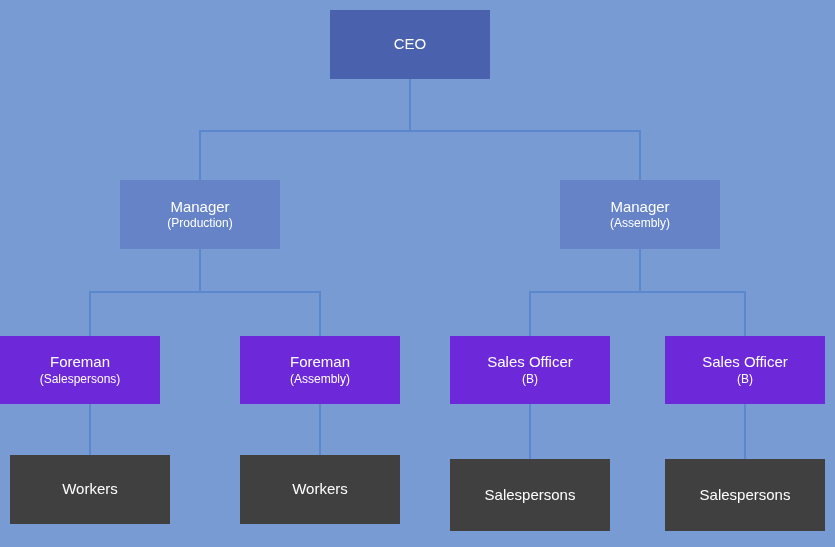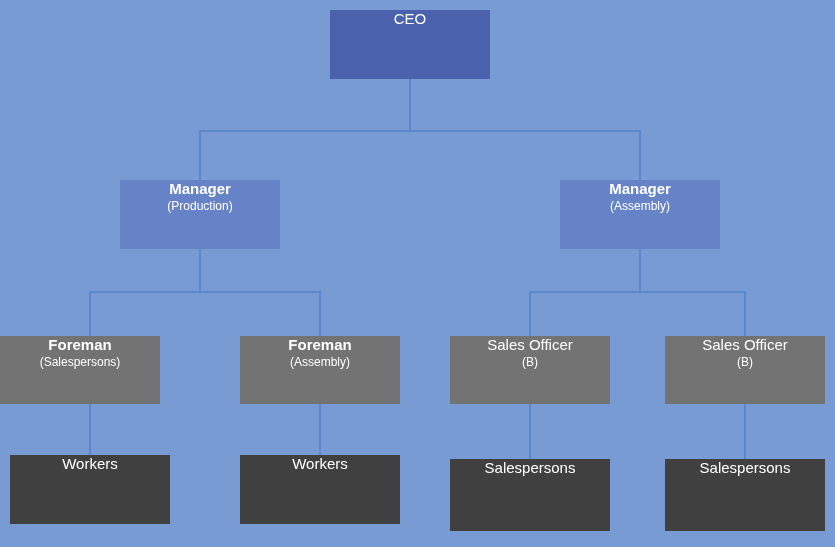--- a/index.html
+++ b/index.html
@@ -21,37 +21,38 @@
   .conn {
     position: absolute;
     background: #5b87cc;
   }
   .node {
     position: absolute;
     box-sizing: border-box;
     display: flex;
     flex-direction: column;
     align-items: center;
+    justify-content: center;
     color: #ffffff;
     text-align: center;
     line-height: 1.25;
   }
   .node .title {
     font-size: 15px;
   }
   .node.bold .title {
-    font-weight: bold;
+    font-weight: normal;
   }
   .node .sub {
     font-size: 12px;
     font-weight: normal;
   }
   .lvl0 { background: #4a61ae; }
   .lvl1 { background: #6683c8; }
-  .lvl2 { background: #737373; }
+  .lvl2 { background: #6d28d9; }
   .lvl3 { background: #404040; }
 </style>
 </head>
 <body>
 
 <div id="chart">
 
   <div class="conn" style="left:409px; top:79px; width:1.5px; height:52px;"></div>
   <div class="conn" style="left:199px; top:130px; width:442px; height:1.5px;"></div>
   <div class="conn" style="left:199px; top:130px; width:1.5px; height:50px;"></div>

